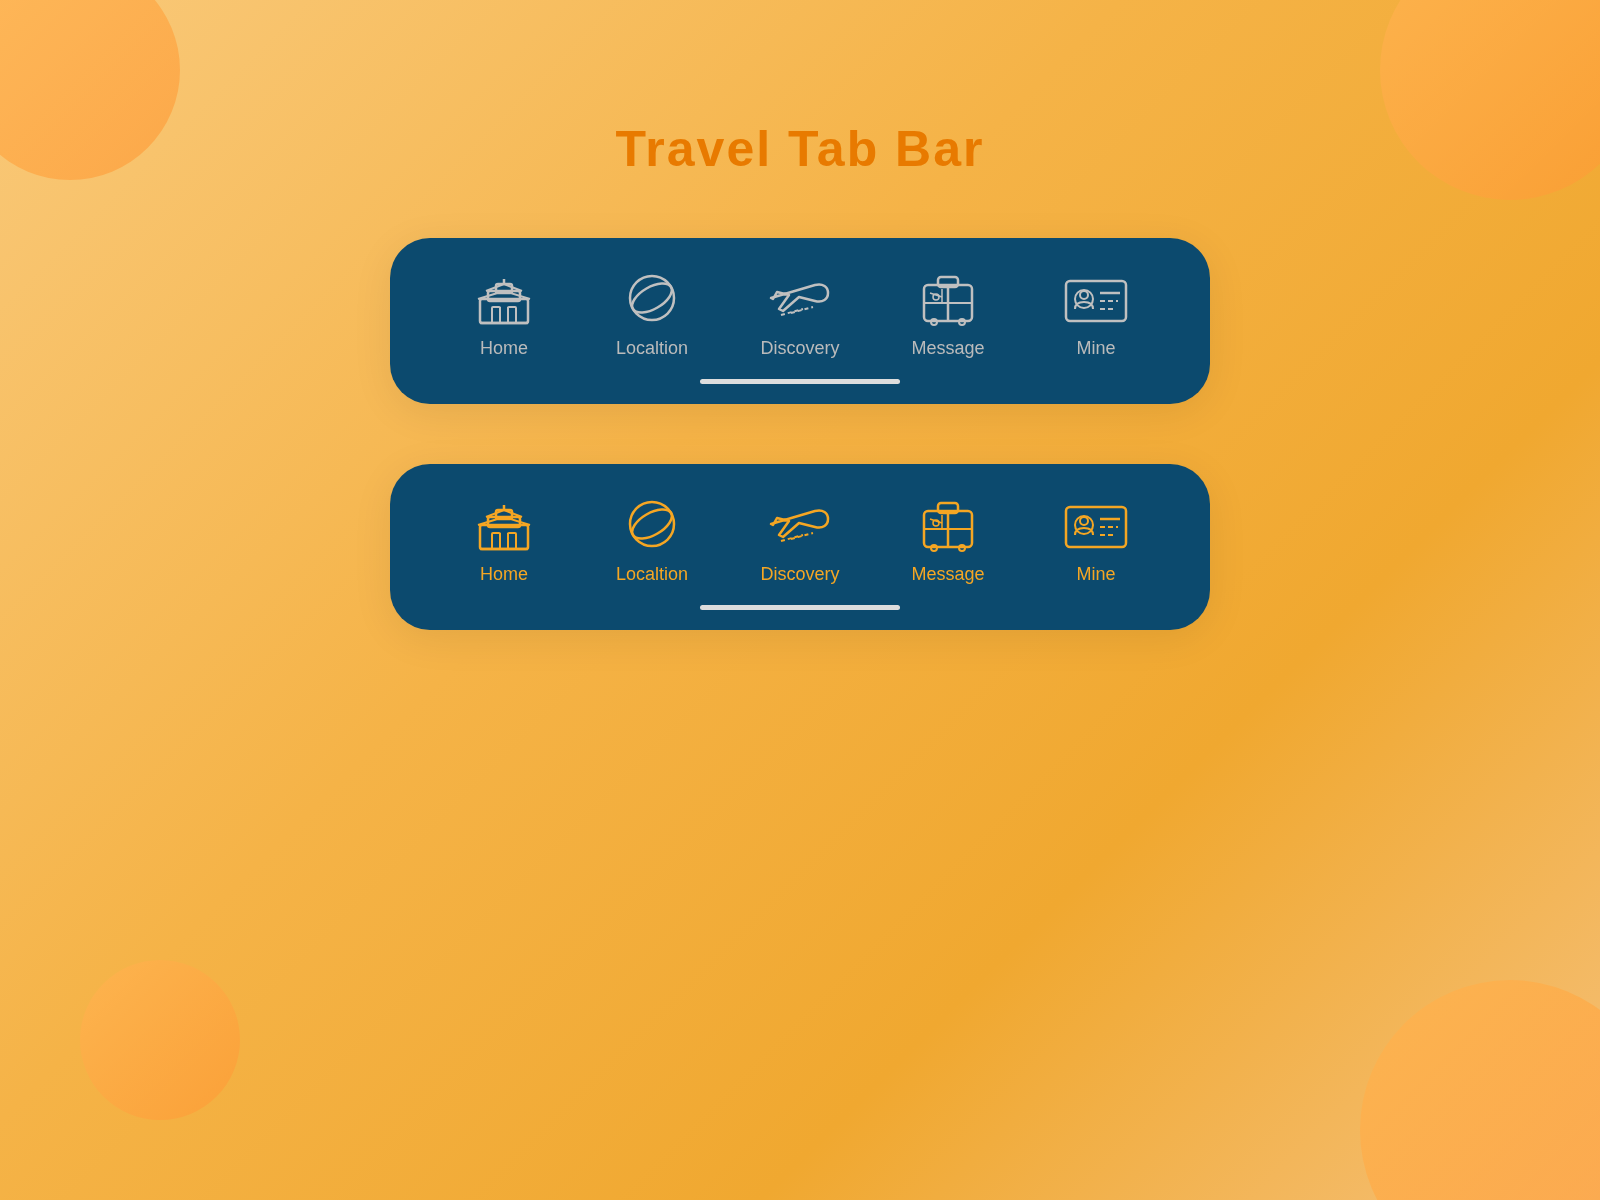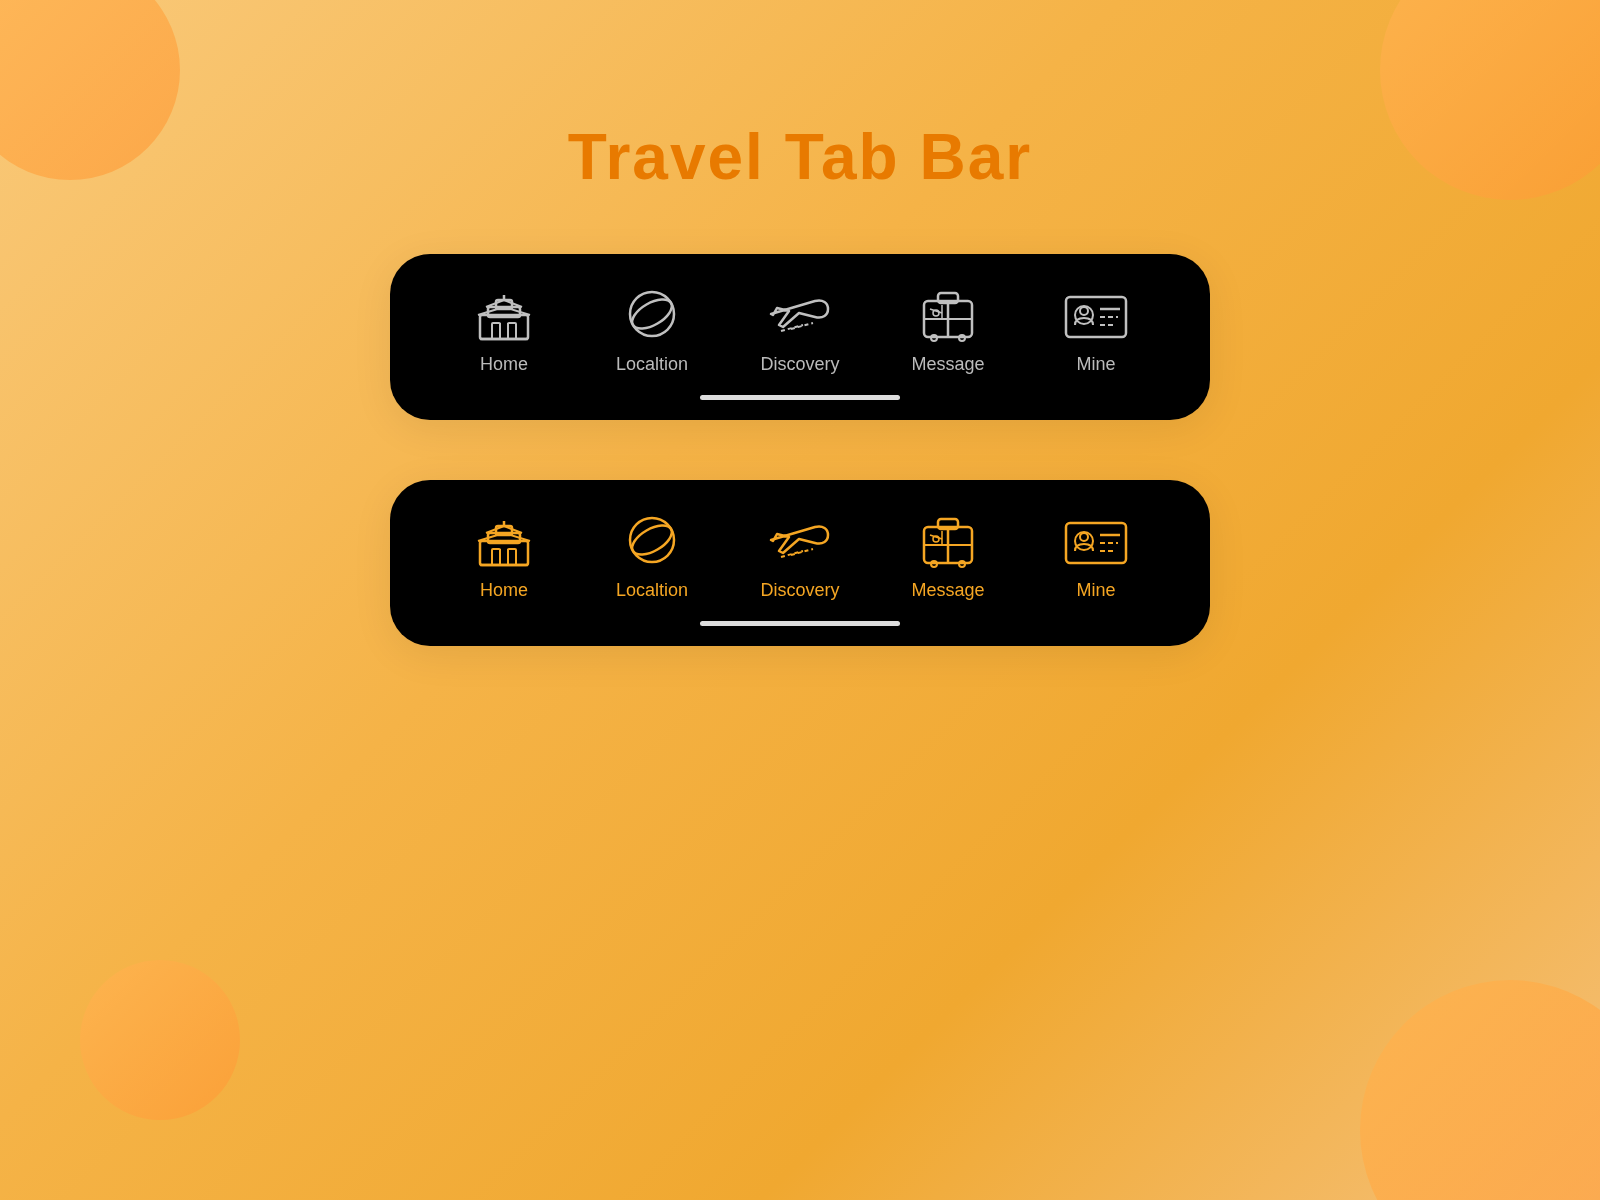--- a/index.html
+++ b/index.html
@@ -31,30 +31,30 @@
       width: 160px; height: 160px;
       bottom: 80px; left: 80px;
     }
     .circle-br {
       width: 300px; height: 300px;
       bottom: -80px; right: -60px;
     }
 
     .page-title {
       text-align: center;
-      font-size: 64px;
+      font-size: 50px;
       font-weight: 900;
       color: #e87a00;
       margin-top: 120px;
       margin-bottom: 60px;
       letter-spacing: 2px;
     }
 
     .tab-bar-container {
-      background: #000000;
+      background: #0c4a6e;
       border-radius: 40px;
       width: 820px;
       margin: 0 auto 60px auto;
       padding: 30px 40px 20px 40px;
       box-shadow: 0 8px 40px rgba(0,0,0,0.08);
       display: flex;
       flex-direction: column;
       align-items: center;
     }
 

